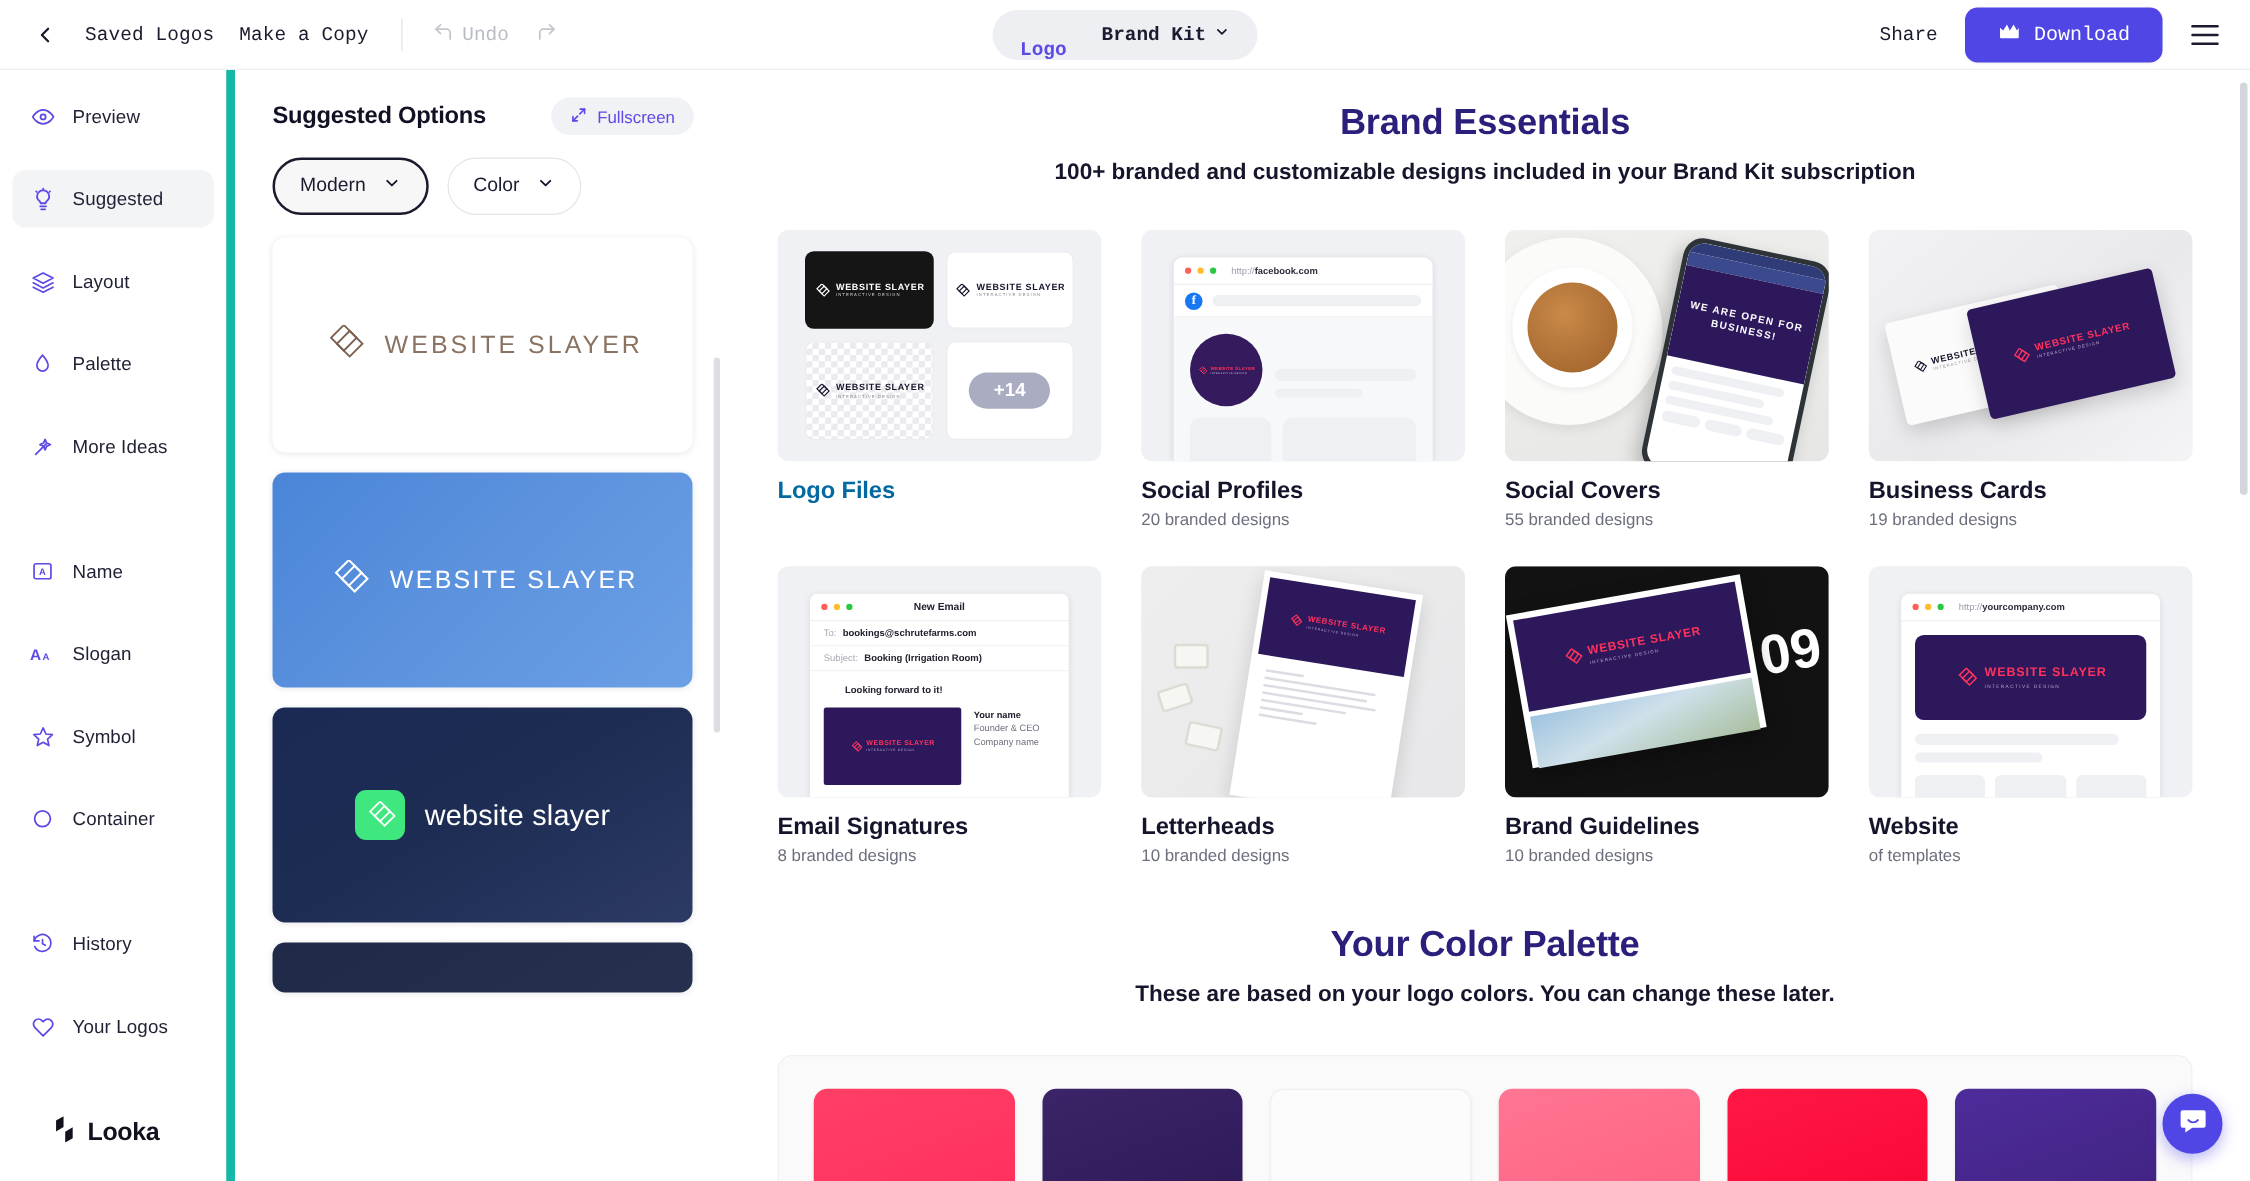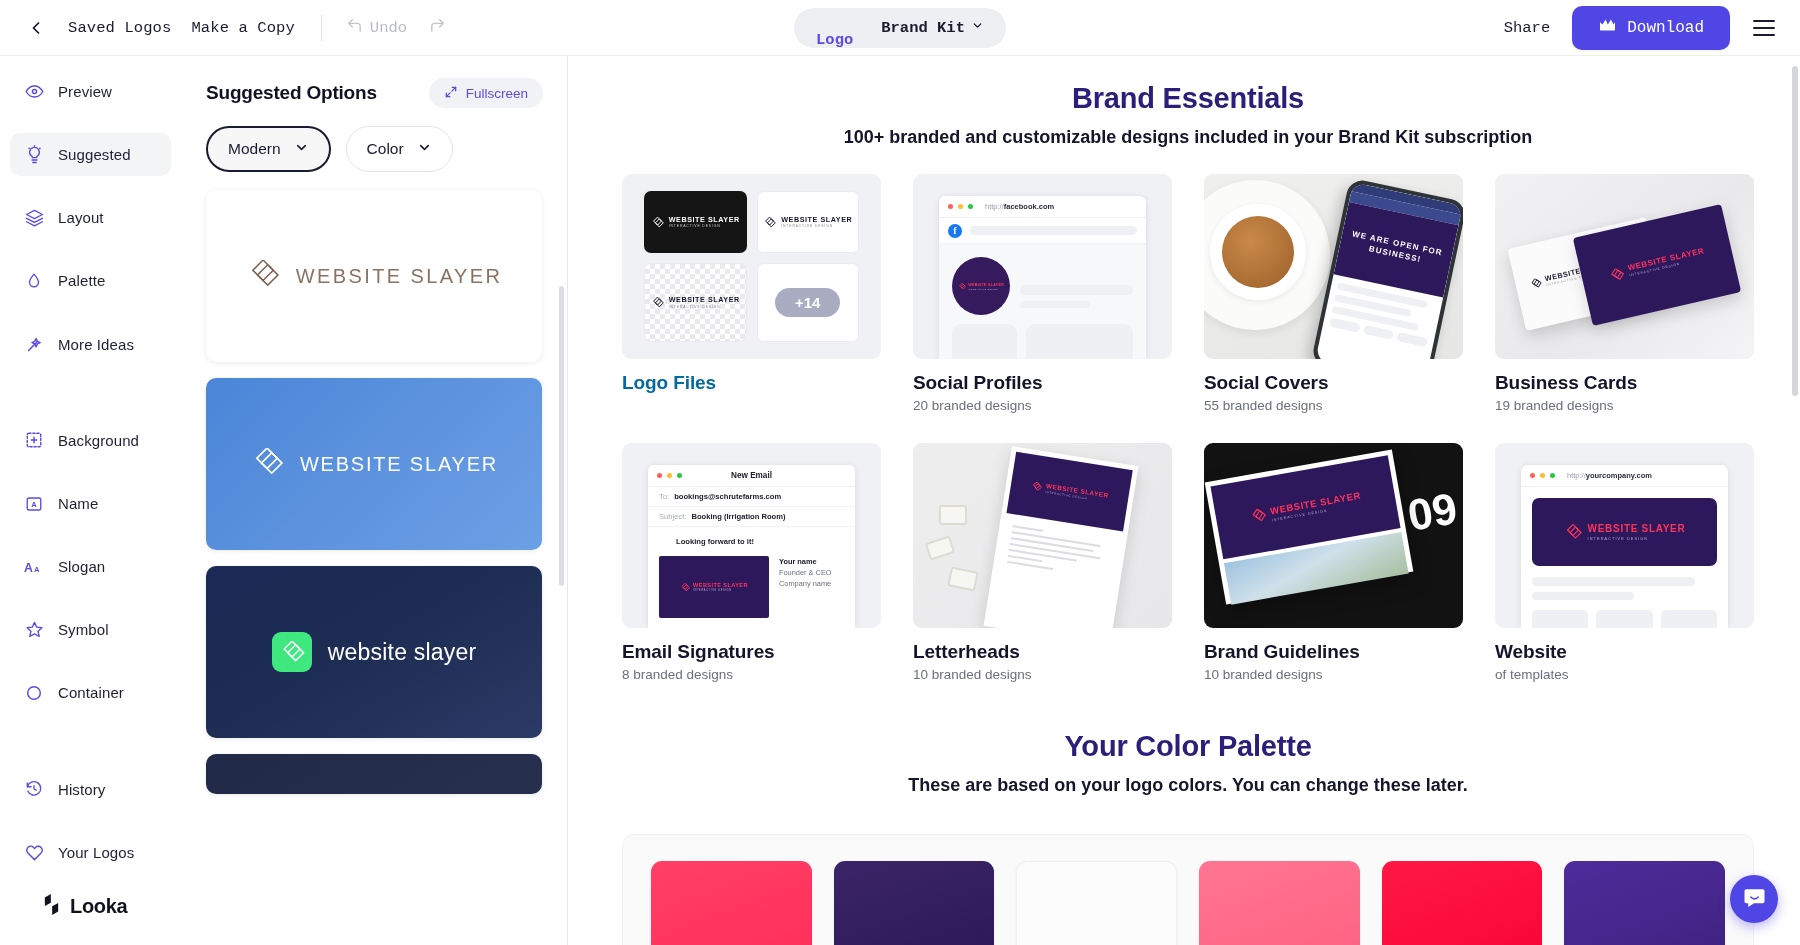--- a/index.html
+++ b/index.html
@@ -76,21 +76,21 @@
   }
   .nav-item.active { background:#f3f4f6; }
   .nav-item .ico { width:20px; height:20px; display:flex; align-items:center; justify-content:center; flex:0 0 20px; }
   .nav-item .lbl { font-size:15px; color:#1f2033; letter-spacing:.1px; }
   .nav-gap { height:14px; }
   .brand-foot { margin-top:auto; padding:0 0 26px 42px; display:flex; align-items:center; gap:9px; }
   .brand-foot .bname { font-size:20px; font-weight:700; color:#12121f; letter-spacing:-.3px; }
 
   
   .optpanel {
-    position:absolute; top:56px; left:180px; width:388px; height:889px;
+    position:absolute; top:56px; left:192px; width:388px; height:889px;
     background:#fff; border-right:1px solid #e6e8ec;
     overflow:hidden;
   }
   .opt-head {
     display:flex; align-items:center; justify-content:space-between;
     padding:22px 24px 0 26px;
   }
   .opt-title { font-size:19px; font-weight:700; color:#111124; letter-spacing:-.2px; }
   .fullscreen-btn {
     background:#f1f2f5; border-radius:18px; height:30px;
@@ -124,21 +124,21 @@
     position:absolute; top:56px; left:576px; width:1224px; height:889px;
     background:#fff; overflow:hidden;
   }
   .main-inner { padding:26px 46px 0 46px; }
   .be-title {
     text-align:center; font-size:29px; font-weight:700;
     color:#2a1f7a; letter-spacing:-.2px; margin-bottom:12px;
   }
   .be-sub {
     text-align:center; font-size:18px; font-weight:700;
-    color:#15152b; margin-bottom:26px;
+    color:#15152b; margin-bottom:36px;
   }
   .grid {
     display:grid; grid-template-columns:repeat(4,1fr); gap:30px 32px;
   }
   .tile { cursor:pointer; }
   .tile-thumb {
     width:100%; height:185px; border-radius:9px; background:#f0f1f4;
     overflow:hidden; position:relative;
   }
   .tile-name { font-size:19px; font-weight:700; color:#14142b; margin-top:13px; letter-spacing:-.1px; }
@@ -372,29 +372,20 @@
       <svg width="19" height="19" viewBox="0 0 24 24" fill="none" stroke="#5b4ae6" stroke-width="1.8" stroke-linecap="round" stroke-linejoin="round">
           <path d="M4.5 19.5L15 9"></path>
           <path d="M14 4.5l1.6 3.6 3.6 1.6-3.6 1.6L14 15l-1.6-3.7L8.8 9.7l3.6-1.6z"></path>
         </svg>
     </span>
     <span class="lbl">More Ideas</span>
   </div>
 
   <div class="nav-gap"></div>
 
-  <div class="nav-item">
-    <span class="ico">
-      <svg width="18" height="18" viewBox="0 0 24 24" fill="none" stroke="#5b4ae6" stroke-width="1.9" stroke-linecap="round">
-          <rect x="3" y="3" width="18" height="18" rx="2" stroke-dasharray="3 2.4"></rect>
-          <path d="M12 8.4v7.2M8.4 12h7.2"></path>
-        </svg>
-    </span>
-    <span class="lbl">Background</span>
-  </div>
 
   <div class="nav-item">
     <span class="ico">
       <svg width="18" height="18" viewBox="0 0 24 24" fill="none" stroke="#5b4ae6" stroke-width="1.8">
           <rect x="3" y="4" width="18" height="16" rx="2"></rect>
           <text x="12" y="16.4" font-size="10" font-family="Liberation Sans, sans-serif" font-weight="700" fill="#5b4ae6" stroke="none" text-anchor="middle">A</text>
         </svg>
     </span>
     <span class="lbl">Name</span>
   </div>

